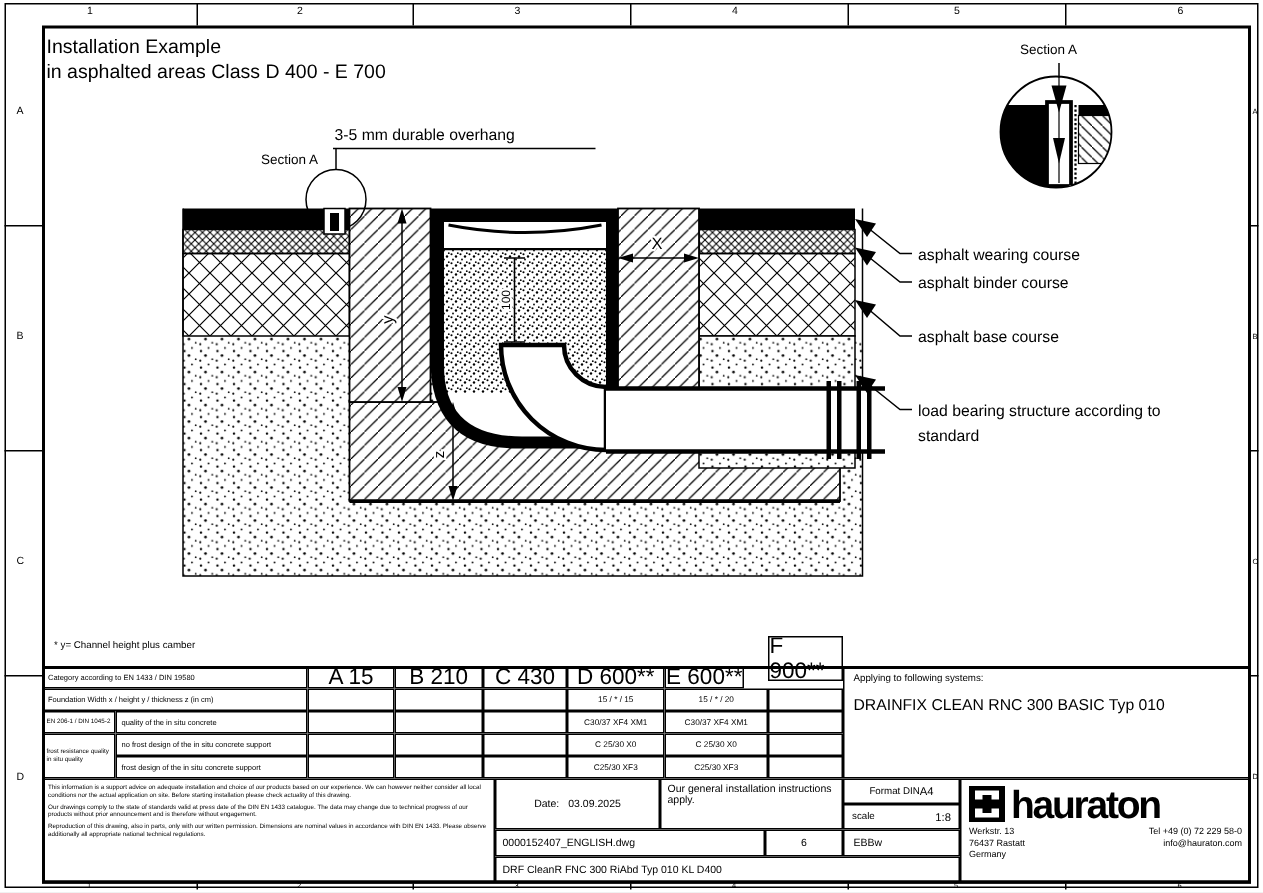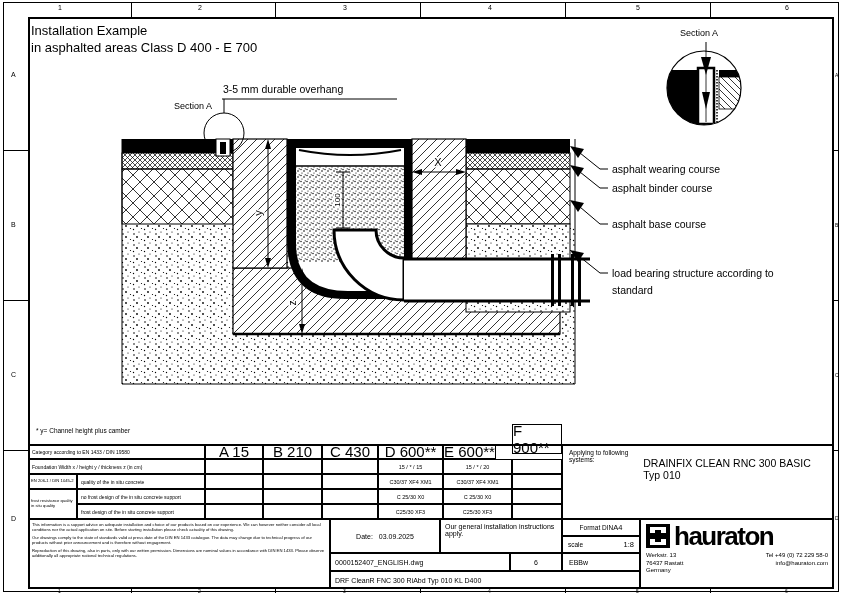--- a/index.html
+++ b/index.html
@@ -234,21 +234,21 @@
   <div class="cell val" style="left:443px;top:489px;width:69px;height:15px">C 25/30 X0</div>
   <div class="cell" style="left:512px;top:489px;width:50px;height:15px"></div>
 
   <div class="cell" style="left:205px;top:504px;width:58px;height:15px"></div>
   <div class="cell" style="left:263px;top:504px;width:59px;height:15px"></div>
   <div class="cell" style="left:322px;top:504px;width:56px;height:15px"></div>
   <div class="cell val" style="left:378px;top:504px;width:65px;height:15px">C25/30 XF3</div>
   <div class="cell val" style="left:443px;top:504px;width:69px;height:15px">C25/30 XF3</div>
   <div class="cell" style="left:512px;top:504px;width:50px;height:15px"></div>
 
-  <div class="cell" style="left:562px;top:444px;width:272px;height:75px;align-items:flex-start;flex-direction:row;padding:4px 12px 0 6px">
+  <div class="cell" style="left:562px;top:444px;width:272px;height:75px;align-items:flex-start;flex-direction:column;padding:4px 12px 0 6px">
     <div style="font-size:6.5px">Applying to following systems:</div>
     <div style="font-size:10.5px;margin-top:8px">DRAINFIX CLEAN RNC 300 BASIC Typ 010</div>
   </div>
 
   <div class="cell disc" style="left:28px;top:519px;width:302px;height:70px;align-items:flex-start;flex-direction:column;padding:2px 3px">
     <p>This information is a support advice on adequate installation and choice of our products based on our experience. We can however neither consider all local conditions nor the actual application on site. Before starting installation please check actuality of this drawing.</p>
     <p>Our drawings comply to the state of standards valid at press date of the DIN EN 1433 catalogue. The data may change due to technical progress of our products without prior announcement and is therefore without engagement.</p>
     <p>Reproduction of this drawing, also in parts, only with our written permission. Dimensions are nominal values in accordance with DIN EN 1433. Please observe additionally all appropriate national technical regulations.</p>
   </div>
 

